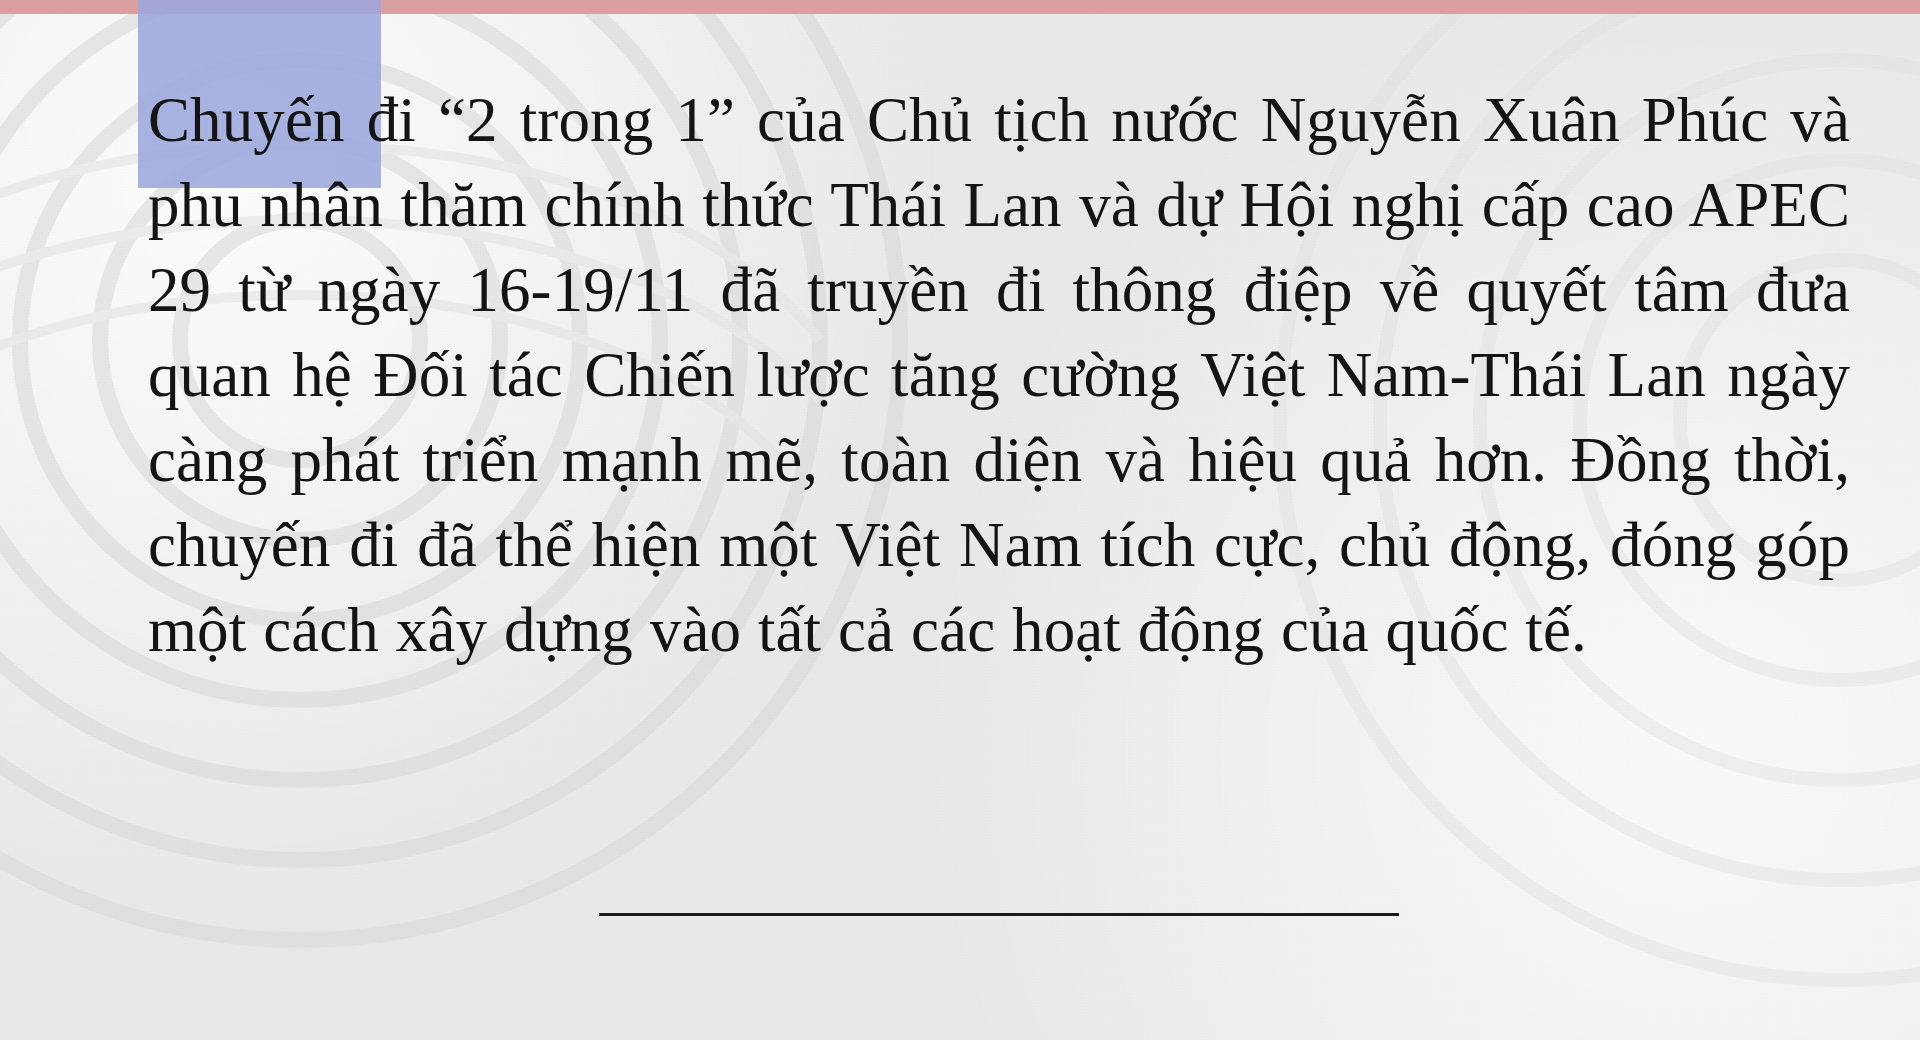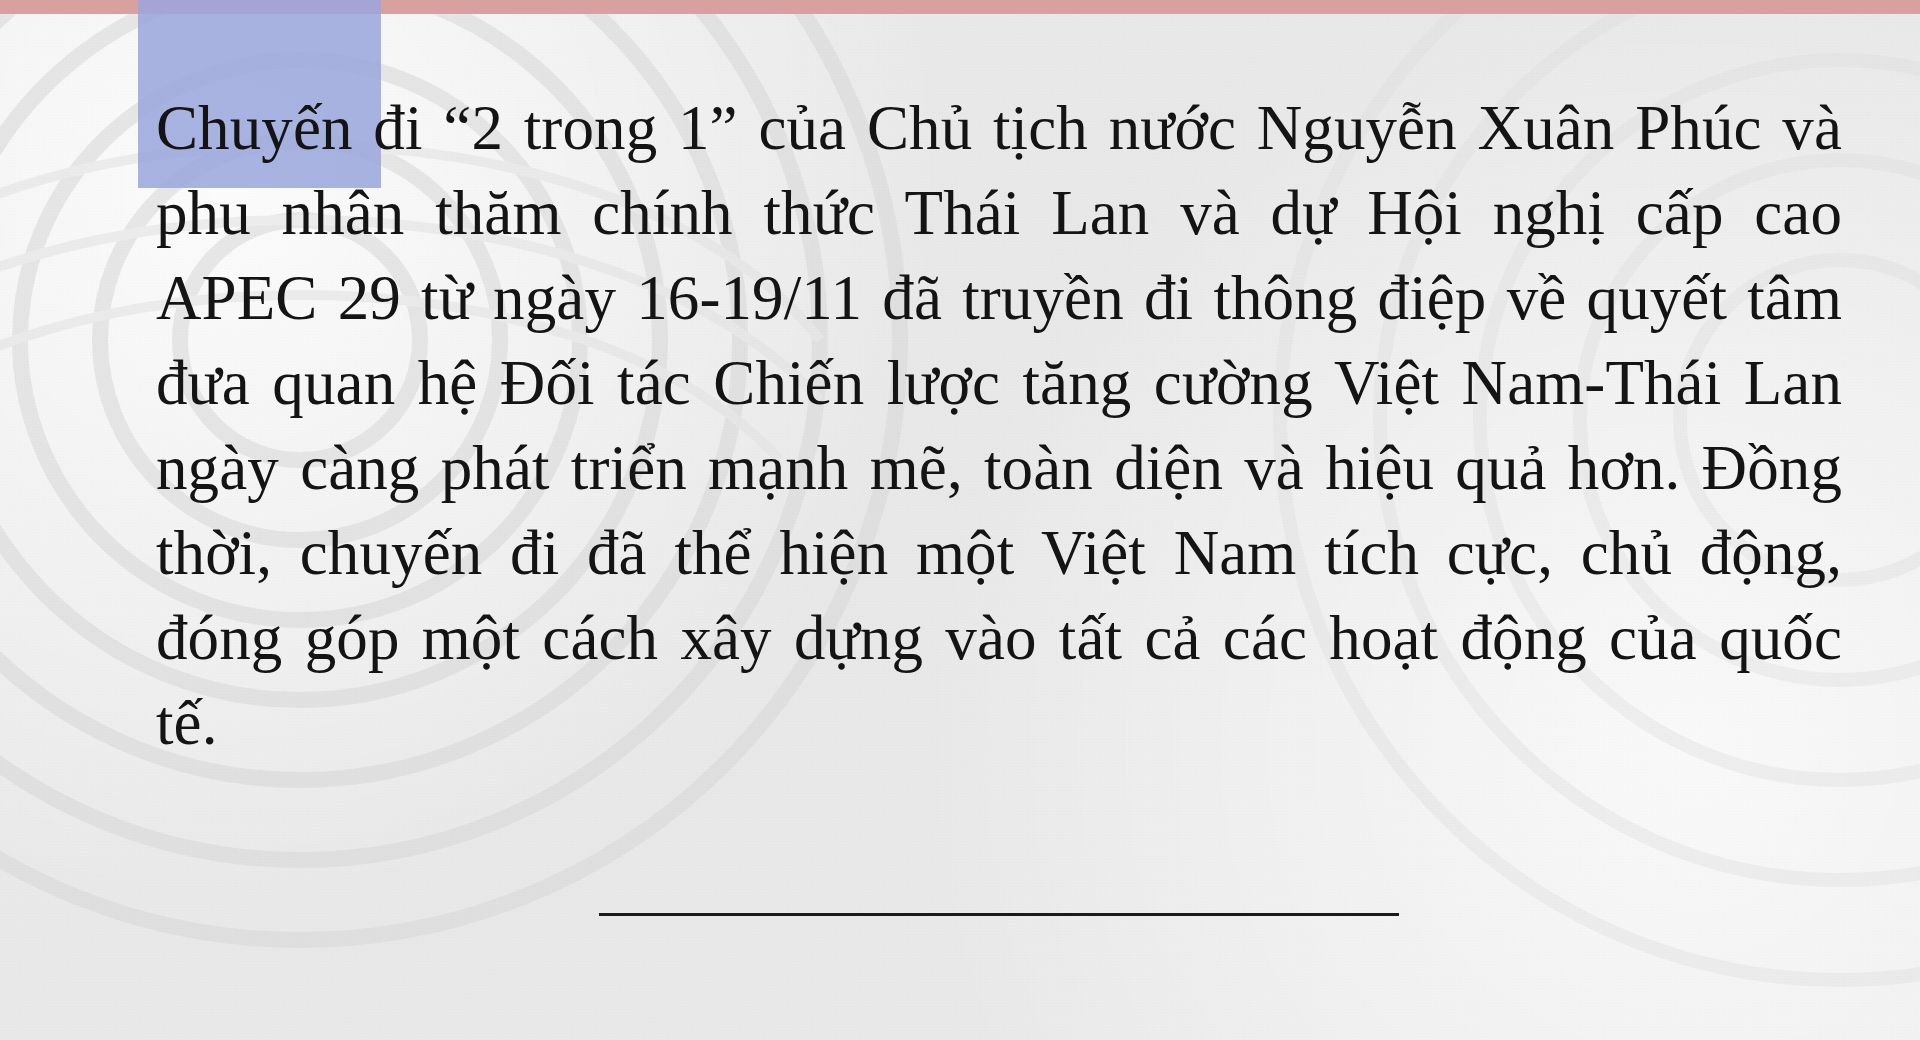--- a/index.html
+++ b/index.html
@@ -81,21 +81,21 @@
   }
 
   .content {
     position: absolute;
     left: 148px;
     top: 78px;
     width: 1702px;
   }
 
   .lead-paragraph {
-    margin: 8px;
+    margin: 0;
     font-family: "Liberation Serif", serif;
     font-size: 63px;
     line-height: 85px;
     color: #141414;
     text-align: justify;
     text-justify: inter-word;
     letter-spacing: 0.1px;
     word-spacing: 1px;
   }
 

